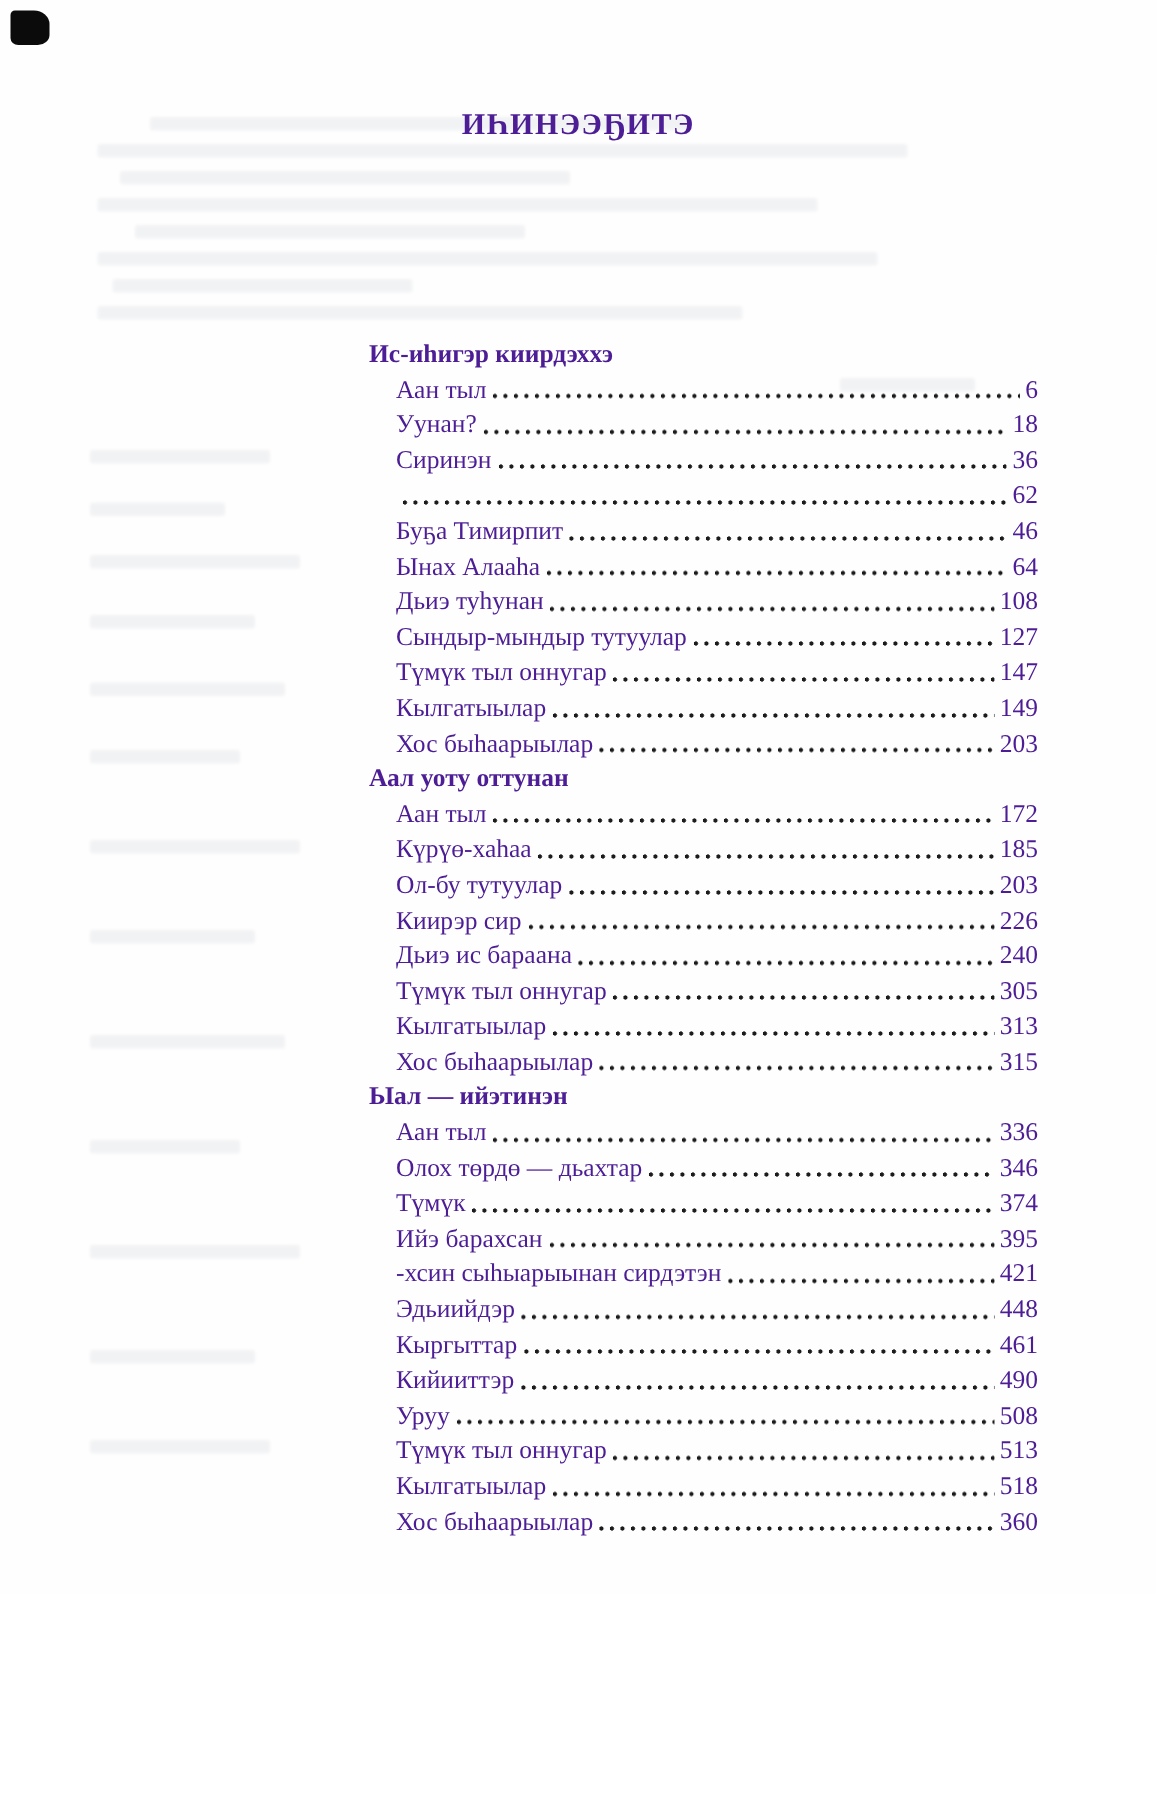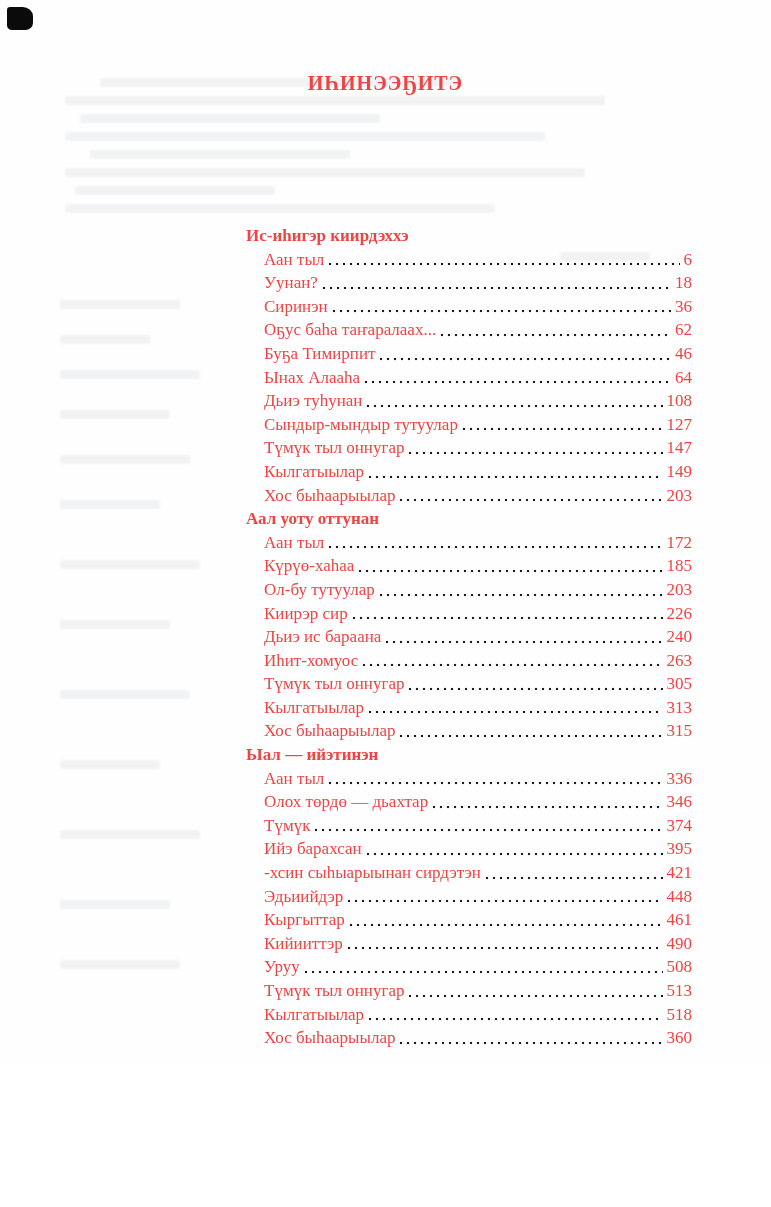--- a/index.html
+++ b/index.html
@@ -7,21 +7,21 @@
     padding: 0;
     background: #ffffff;
   }
   .page {
     position: relative;
     width: 771px;
     height: 1063px;
     background: #fefefe;
     overflow: hidden;
     font-family: "Liberation Serif", serif;
-    color: #ef4444;
+    color: #4c1d95;
   }
 
   
   .title {
     position: absolute;
     top: 72px;
     left: 0;
     width: 100%;
     margin: 0;
     text-align: center;
@@ -143,21 +143,20 @@
         <span class="toc-label">Уунан?</span>
         <span class="leader"></span>
         <span class="toc-page">18</span>
       </div>
       <div class="toc-row">
         <span class="toc-label">Сиринэн</span>
         <span class="leader"></span>
         <span class="toc-page">36</span>
       </div>
       <div class="toc-row">
-        <span class="toc-label">Оҕус баһа таҥаралаах...</span>
         <span class="leader"></span>
         <span class="toc-page">62</span>
       </div>
       <div class="toc-row">
         <span class="toc-label">Буҕа Тимирпит</span>
         <span class="leader"></span>
         <span class="toc-page">46</span>
       </div>
       <div class="toc-row">
         <span class="toc-label">Ынах Алааһа</span>
@@ -209,25 +208,20 @@
         <span class="toc-label">Киирэр сир</span>
         <span class="leader"></span>
         <span class="toc-page">226</span>
       </div>
       <div class="toc-row">
         <span class="toc-label">Дьиэ ис бараана</span>
         <span class="leader"></span>
         <span class="toc-page">240</span>
       </div>
       <div class="toc-row">
-        <span class="toc-label">Иһит-хомуос</span>
-        <span class="leader"></span>
-        <span class="toc-page">263</span>
-      </div>
-      <div class="toc-row">
         <span class="toc-label">Түмүк тыл оннугар</span>
         <span class="leader"></span>
         <span class="toc-page">305</span>
       </div>
       <div class="toc-row">
         <span class="toc-label">Кылгатыылар</span>
         <span class="leader"></span>
         <span class="toc-page">313</span>
       </div>
       <div class="toc-row">

